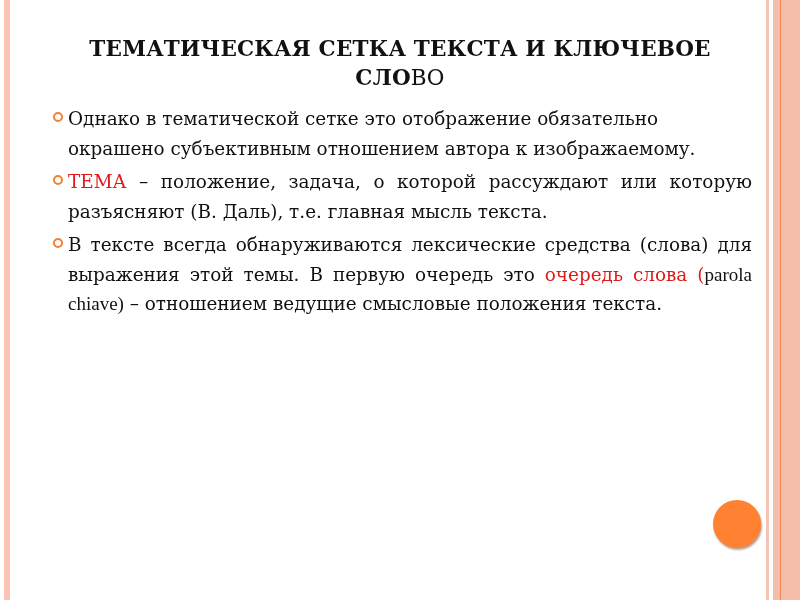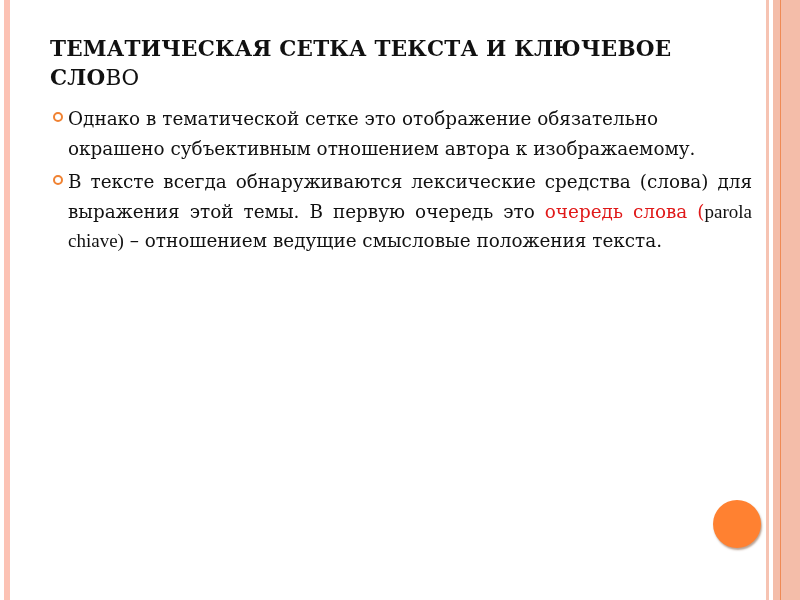--- a/index.html
+++ b/index.html
@@ -1,21 +1,21 @@
 <!DOCTYPE html>
 <html><head>
 <meta charset="utf-8">
 <style>
   html,body{margin:0;padding:0;}
   body{width:800px;height:600px;position:relative;overflow:hidden;background:#ffffff;font-family:"DejaVu Serif","Liberation Serif",serif;}
   .left-stripe{position:absolute;left:4px;top:0;width:6px;height:600px;background:#fcc2b4;}
   .right-thin{position:absolute;left:766px;top:0;width:3px;height:600px;background:#f6c3b2;}
   .right-band{position:absolute;left:773px;top:0;width:27px;height:600px;background:#f4bda9;}
   .right-line{position:absolute;left:780px;top:0;width:1px;height:600px;background:#ef8a55;}
-  .title{position:absolute;left:50px;top:34px;width:700px;font-family:"DejaVu Serif","Liberation Serif",serif;font-weight:bold;font-size:21.5px;line-height:29px;color:#111;letter-spacing:0.2px;}
+  .title{position:absolute;left:50px;top:34px;width:700px;font-family:"DejaVu Serif","Liberation Serif",serif;font-weight:bold;font-size:21.5px;line-height:29px;color:#111;letter-spacing:0.2px;text-align:center;}
   .title .normal{font-weight:normal;}
   .content{position:absolute;left:50px;top:104px;width:702px;}
   .bullet{position:relative;padding-left:18px;font-size:18.4px;line-height:29.5px;color:#111;text-align:left;}
   .bullet.justify{text-align:justify;text-align-last:left;}
   .bullet + .bullet{margin-top:4px;}
   .marker{position:absolute;left:3px;top:8px;width:6px;height:6px;border:2px solid #f08232;border-radius:50%;box-sizing:content-box;}
   .red{color:#e01919;}
   .sans{font-family:"Liberation Serif","DejaVu Serif",serif;font-size:19px;}
   .circle{position:absolute;left:713px;top:500px;width:48px;height:48px;border-radius:50%;background:#ff8131;box-shadow:1px 2px 2px rgba(120,70,40,0.5);}
 </style>
@@ -29,17 +29,21 @@
 
 <div class="title"><span>ТЕМАТИЧЕСКАЯ СЕТКА ТЕКСТА И КЛЮЧЕВОЕ СЛО</span><span class="normal">ВО</span></div>
 
 <div class="content">
   <div class="bullet">
     <span class="marker"></span>
     <span>Однако в  тематической сетке это отображение обязательно  окрашено субъективным отношением автора к изображаемому.</span>
   </div>
   <div class="bullet justify">
     <span class="marker"></span>
+    <span class="red">ТЕМА</span><span> – положение, задача, о которой рассуждают или которую разъясняют (В. Даль), т.е. главная мысль текста.</span>
+  </div>
+  <div class="bullet justify">
+    <span class="marker"></span>
     <span>В тексте всегда обнаруживаются лексические средства (слова) для выражения этой темы. В первую очередь это </span><span class="red">очередь слова (</span><span class="sans">parola chiave)</span><span> – отношением ведущие  смысловые положения текста.</span>
   </div>
 </div>
 
 <div class="circle"></div>
 
 </body></html>

